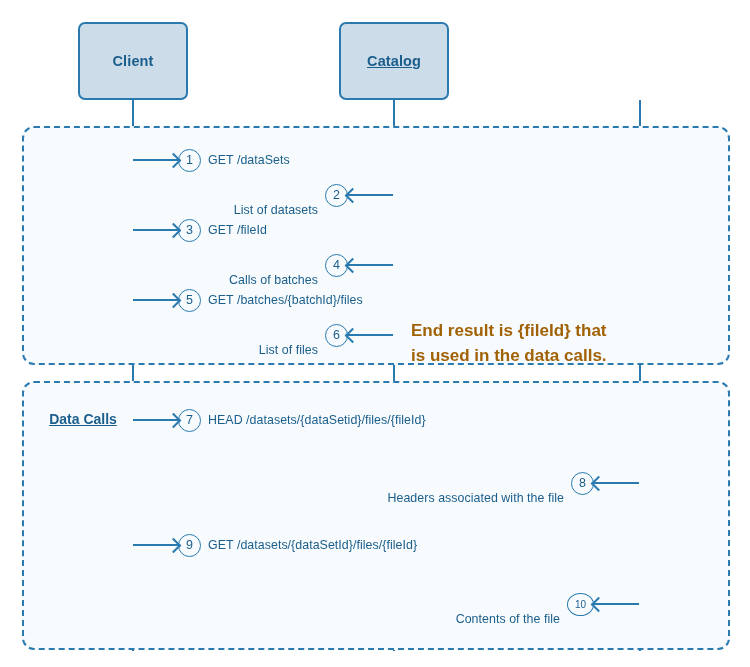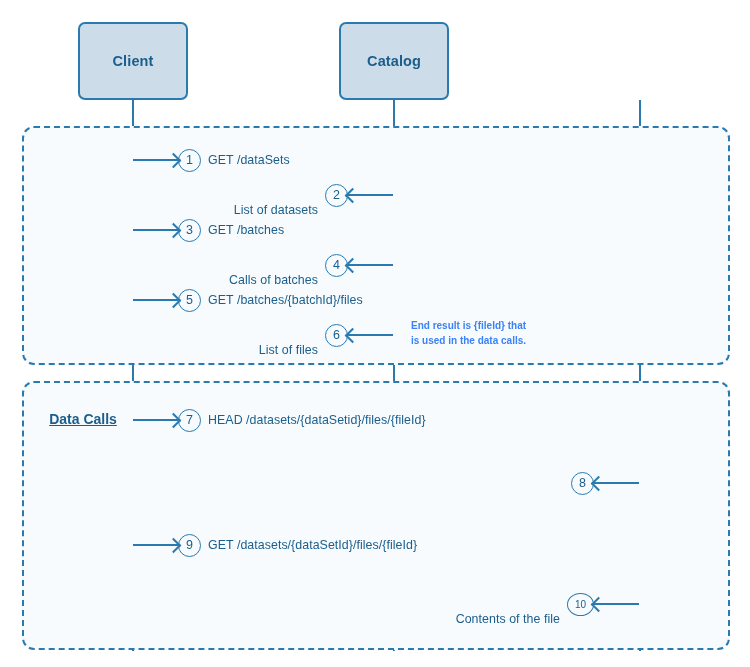--- a/index.html
+++ b/index.html
@@ -129,40 +129,40 @@
     color: #1b5e8c;
     white-space: nowrap;
     letter-spacing: .05px;
   }
   .msg.fwd .msg-label { margin-left: 7px; }
   .msg.rev .msg-label { margin-right: 7px; margin-top: 30px; }
 
   
   .note {
     position: absolute;
-    font-size: 10px;
+    font-size: 17px;
     font-weight: bold;
-    color: #3b82f6;
+    color: #a16207;
     line-height: 1.45;
     white-space: pre-line;
   }
 </style>
 </head>
 <body>
 
 <div id="diagram">
 
   <div class="lifeline" style="left:132px;"></div>
   <div class="lifeline" style="left:393px;"></div>
   <div class="lifeline" style="left:639px;"></div>
 
   <div class="participant" style="left:78px;">
     <span>Client</span>
   </div>
-  <div class="participant" style="left:339px;">
+  <div class="participant" style="left:339px;text-decoration:underline;">
     <span>Catalog</span>
   </div>
 
   <div class="group" style="top:126px; height:239px;"></div>
 
 
   <div class="msg fwd" style="left:133px; top:148px;">
     <div class="arrow to-right" style="width:45px;"></div>
     <div class="step-num">1</div>
     <div class="msg-label">GET /dataSets</div>
@@ -170,21 +170,21 @@
 
   <div class="msg rev" style="right:357px; top:183px;">
     <div class="arrow to-left" style="width:45px;"></div>
     <div class="step-num">2</div>
     <div class="msg-label">List of datasets</div>
   </div>
 
   <div class="msg fwd" style="left:133px; top:218px;">
     <div class="arrow to-right" style="width:45px;"></div>
     <div class="step-num">3</div>
-    <div class="msg-label">GET /batches</div>
+    <div class="msg-label">GET /fileId</div>
   </div>
 
   <div class="msg rev" style="right:357px; top:253px;">
     <div class="arrow to-left" style="width:45px;"></div>
     <div class="step-num">4</div>
     <div class="msg-label">Calls of batches</div>
   </div>
 
   <div class="msg fwd" style="left:133px; top:288px;">
     <div class="arrow to-right" style="width:45px;"></div>
@@ -207,20 +207,21 @@
 
   <div class="msg fwd" style="left:133px; top:408px;">
     <div class="arrow to-right" style="width:45px;"></div>
     <div class="step-num">7</div>
     <div class="msg-label">HEAD /datasets/{dataSetid}/files/{fileId}</div>
   </div>
 
   <div class="msg rev" style="right:111px; top:471px;">
     <div class="arrow to-left" style="width:45px;"></div>
     <div class="step-num">8</div>
+    <div class="msg-label">Headers associated with the file</div>
   </div>
 
   <div class="msg fwd" style="left:133px; top:533px;">
     <div class="arrow to-right" style="width:45px;"></div>
     <div class="step-num">9</div>
     <div class="msg-label">GET /datasets/{dataSetId}/files/{fileId}</div>
   </div>
 
   <div class="msg rev" style="right:111px; top:592px;">
     <div class="arrow to-left" style="width:45px;"></div>

